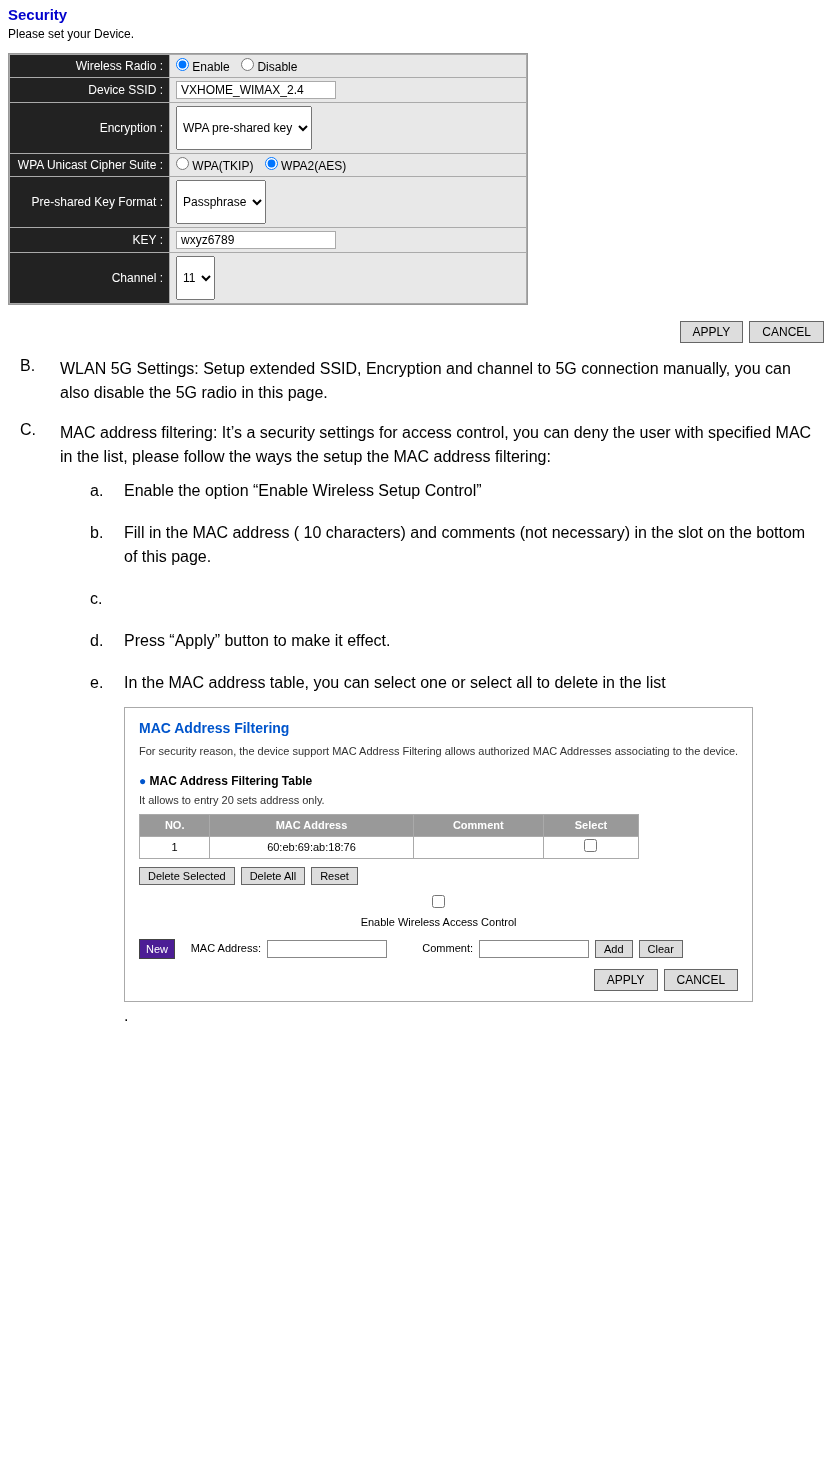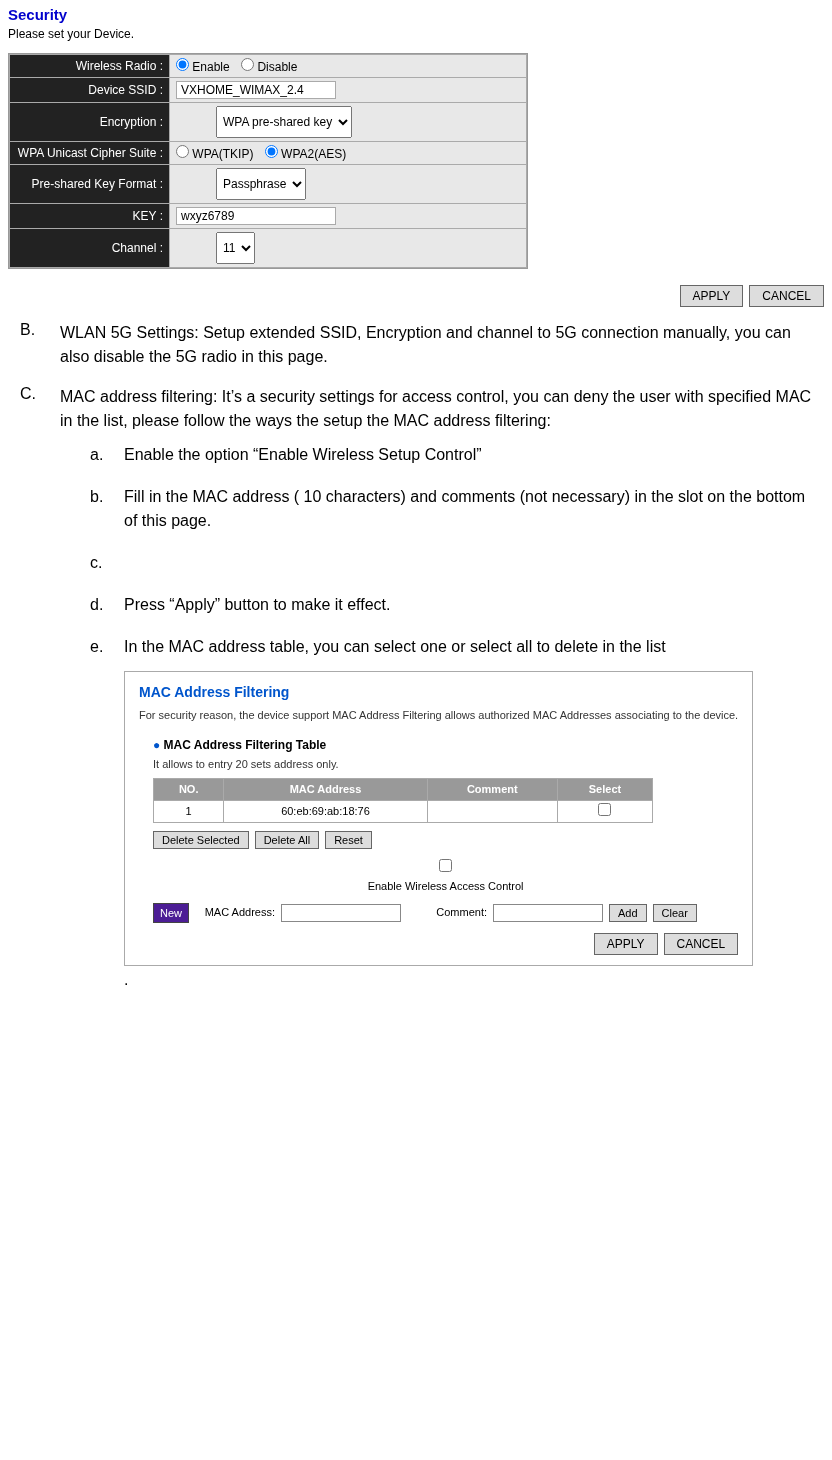--- a/index.html
+++ b/index.html
@@ -138,21 +138,20 @@
       margin-bottom: 4px;
     }
 
     .mac-filter-desc {
       font-size: 11px;
       color: #333;
       margin-bottom: 12px;
     }
 
     .mac-filter-table-section {
-      margin-left: 14px;
       margin-bottom: 10px;
     }
 
     .mac-filter-table-title {
       font-weight: bold;
       font-size: 12px;
       margin-bottom: 2px;
     }
 
     .mac-filter-table-subtitle {
@@ -251,22 +250,21 @@
 
     .period-dot {
       font-size: 16px;
       line-height: 1;
       display: block;
       margin-bottom: 4px;
     }
 
     select.small-select {
       font-size: 12px;
-      padding: 7px 2px;
-      margin-left: 40px;
+      padding: 13px 2px;
     }
 
     input[type="text"].small-input {
       font-size: 12px;
       padding: 1px 4px;
       width: 160px;
       border: 1px solid #aaa;
     }
   </style>
 </head>

